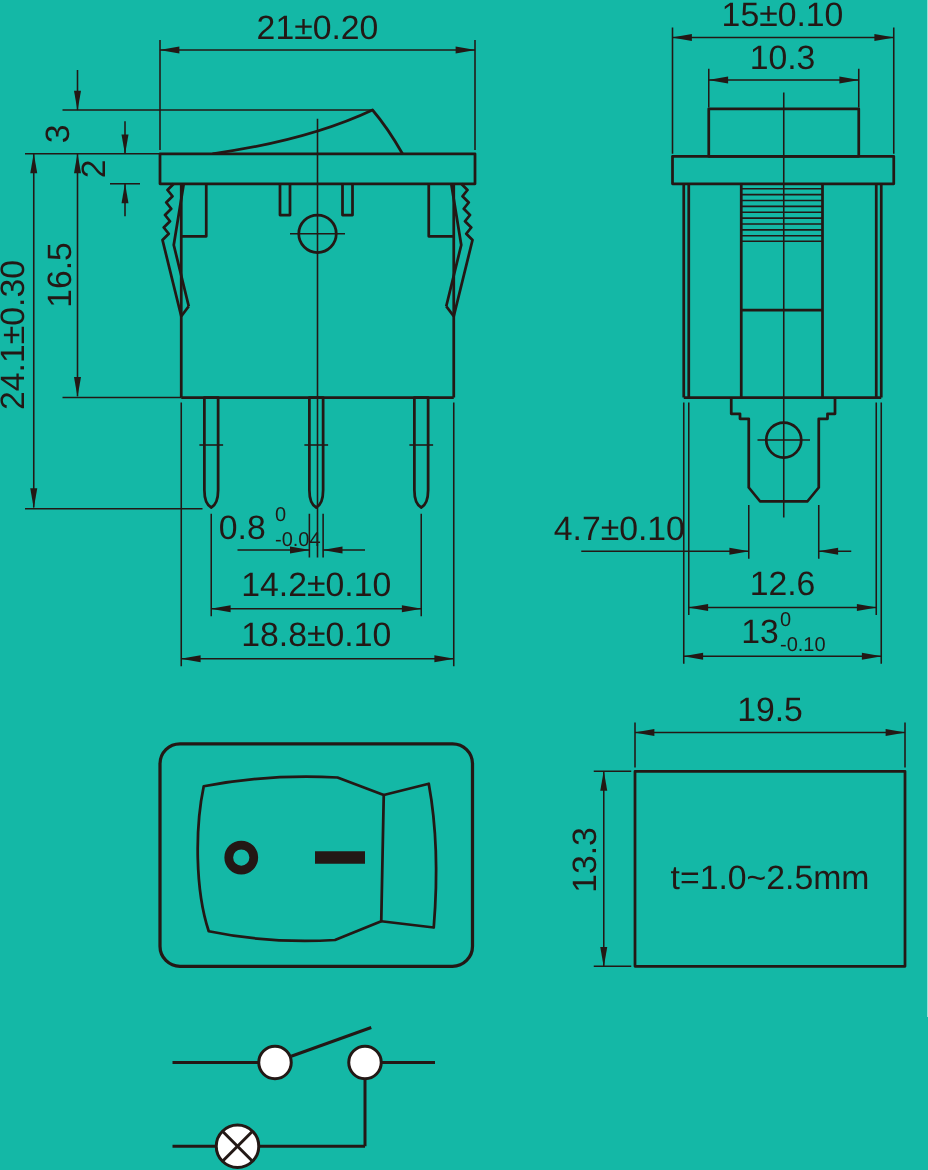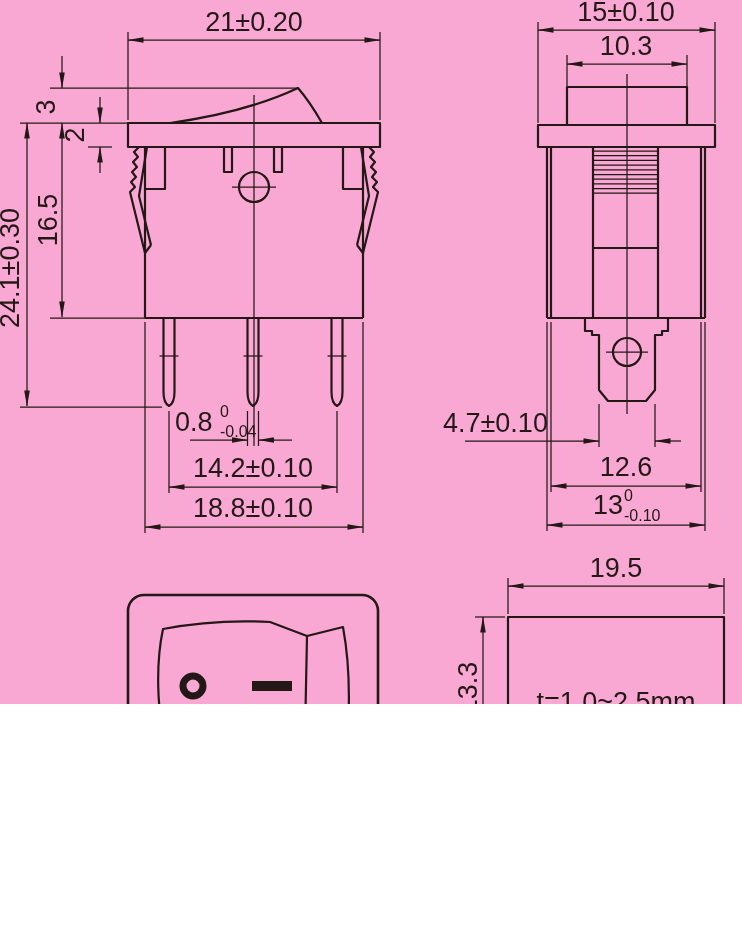--- a/index.html
+++ b/index.html
@@ -1,16 +1,16 @@
 <!DOCTYPE html>
 <html><head>
 <meta charset="utf-8">
 <style>
   html,body{margin:0;padding:0;background:#ffffff;}
-  .canvas{position:relative;width:742px;height:704px;background:#f9a8d4;overflow:hidden;
+  .canvas{position:relative;width:742px;height:936px;background:#14b8a6;overflow:hidden;
           font-family:"Liberation Sans",sans-serif;}
   svg{position:absolute;left:0;top:0;}
   .ln{stroke:#231815;stroke-width:2.2;fill:none;stroke-linejoin:round;}
   .lnh{stroke:#231815;stroke-width:2.6;fill:none;stroke-linejoin:round;}
   .thin{stroke:#231815;stroke-width:1.25;fill:none;}
   .dimt{font-family:"Liberation Sans",sans-serif;font-size:27px;fill:#231815;}
   .tolt{font-family:"Liberation Sans",sans-serif;font-size:16px;fill:#231815;}
   .fillk{fill:#231815;stroke:none;}
 </style>
 </head>

